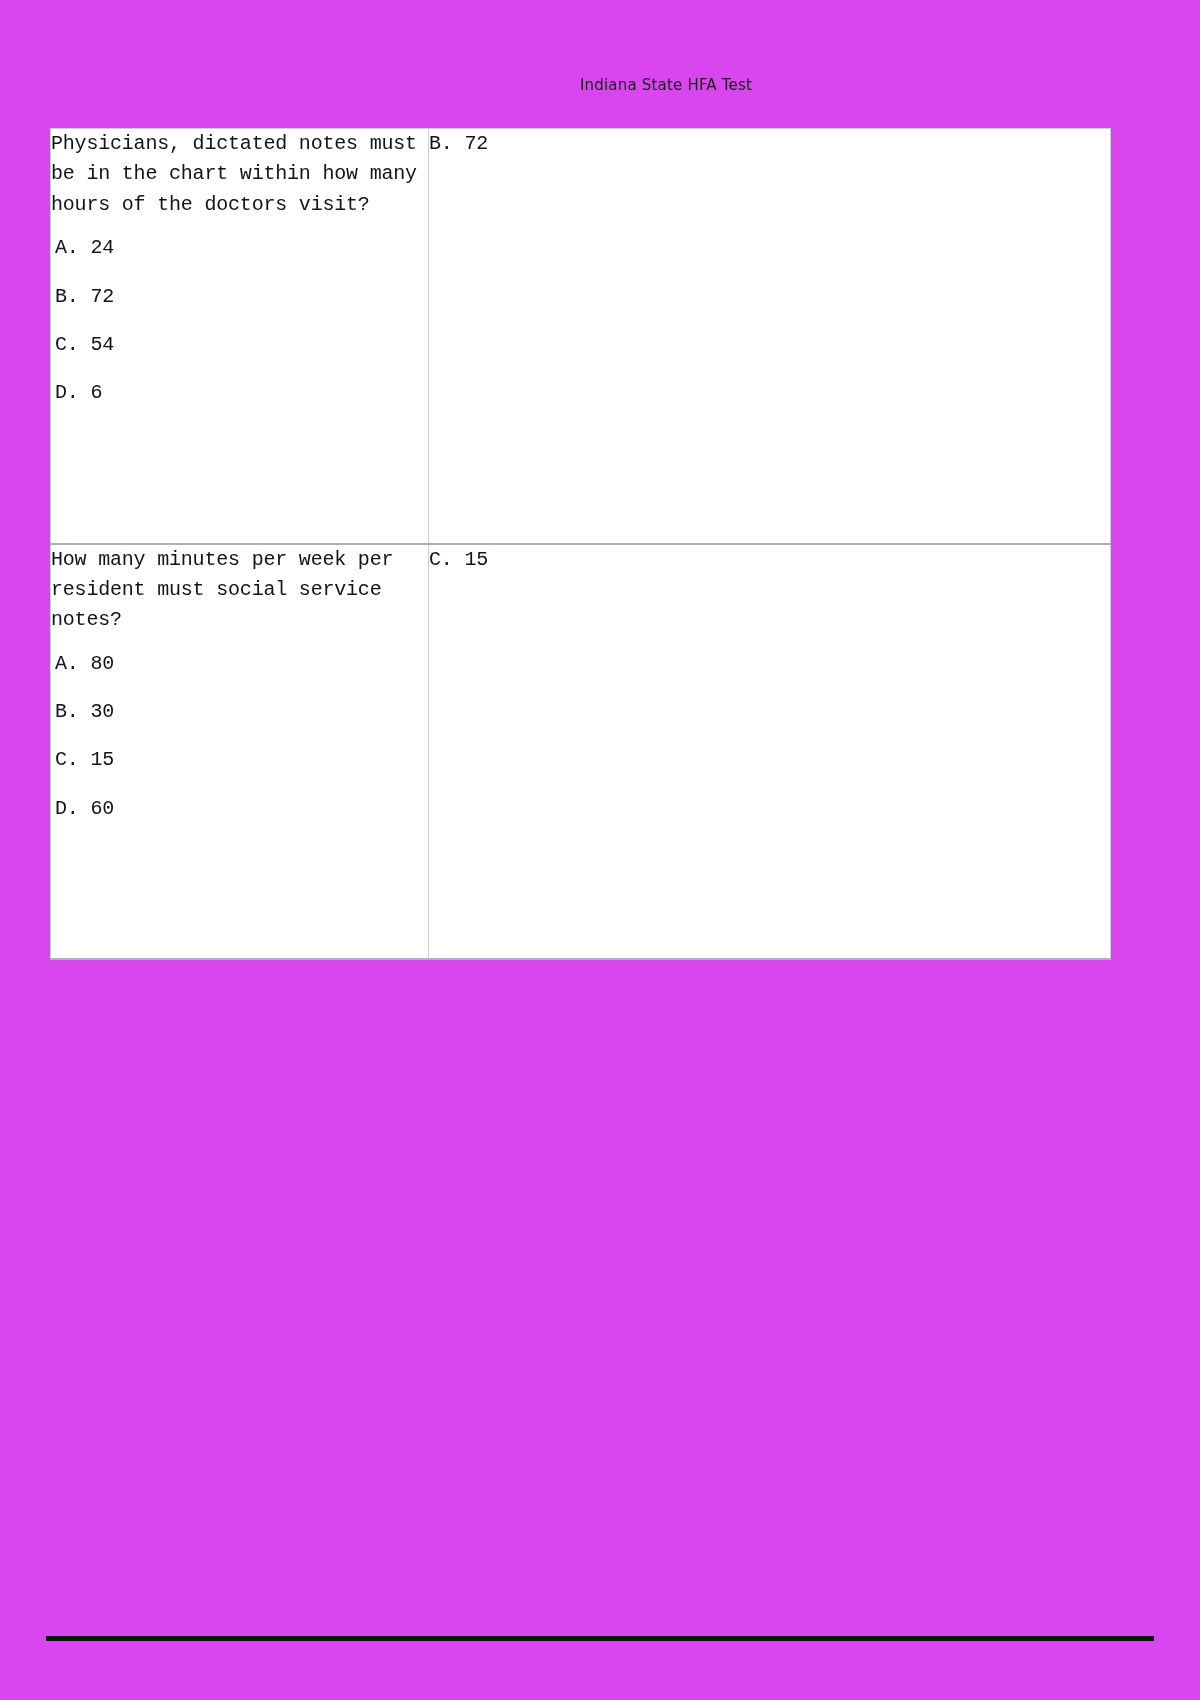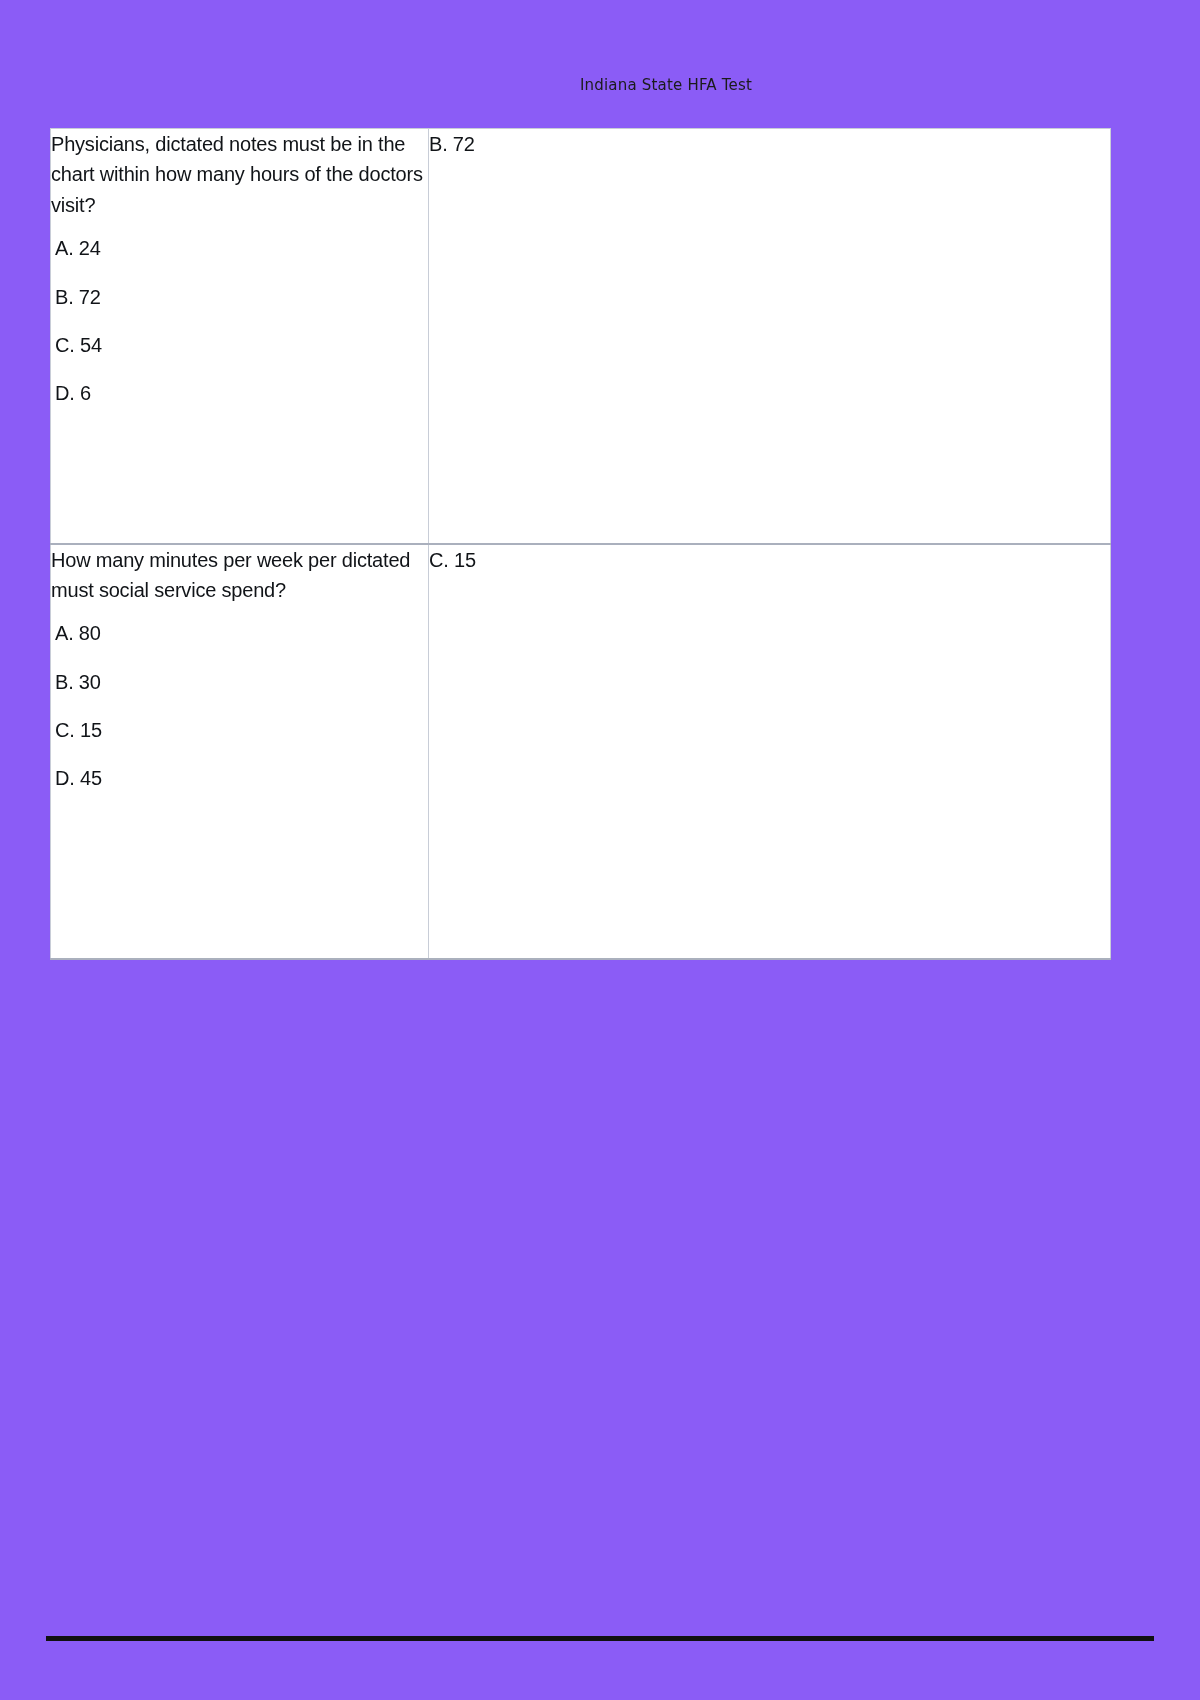--- a/index.html
+++ b/index.html
@@ -11,21 +11,21 @@
     overflow: hidden;
   }
   body {
     font-family: "Liberation Sans", sans-serif;
     color: #1a1a1a;
   }
   .page {
     position: relative;
     width: 1200px;
     height: 1700px;
-    background: #8b5cf6;
+    background: #d946ef;
     box-sizing: border-box;
   }
   .doc-title {
     position: absolute;
     top: 76px;
     left: 0;
     width: 1200px;
     text-align: center;
     font-size: 15px;
     letter-spacing: 0.2px;
@@ -66,21 +66,21 @@
     height: 415px;
     box-sizing: border-box;
   }
   .cell-a {
     padding: 16px 10px 18px 36px;
     height: 415px;
     box-sizing: border-box;
   }
 
   .qtext, .opt, .atext {
-    font-family: Liberation Sans, sans-serif;
+    font-family: Liberation Mono, monospace;
     font-size: 20px;
     line-height: 1.52;
     color: #111418;
     letter-spacing: -0.2px;
   }
   .qtext {
     margin: 0 0 6px 0;
     font-stretch: condensed;
   }
   .opt {
@@ -123,25 +123,25 @@
           <p class="opt">B. 72</p>
           <p class="opt">C. 54</p>
           <p class="opt">D. 6</p>
         </td>
         <td class="cell-a">
           <p class="atext">B. 72</p>
         </td>
       </tr>
       <tr class="qrow">
         <td class="cell-q">
-          <p class="qtext">How many minutes per week per dictated must social service spend?</p>
+          <p class="qtext">How many minutes per week per resident must social service notes?</p>
           <p class="opt">A. 80</p>
           <p class="opt">B. 30</p>
           <p class="opt">C. 15</p>
-          <p class="opt">D. 45</p>
+          <p class="opt">D. 60</p>
         </td>
         <td class="cell-a">
           <p class="atext">C. 15</p>
         </td>
       </tr>
     </tbody>
   </table>
 
   <div class="bottom-rule"></div>
 

